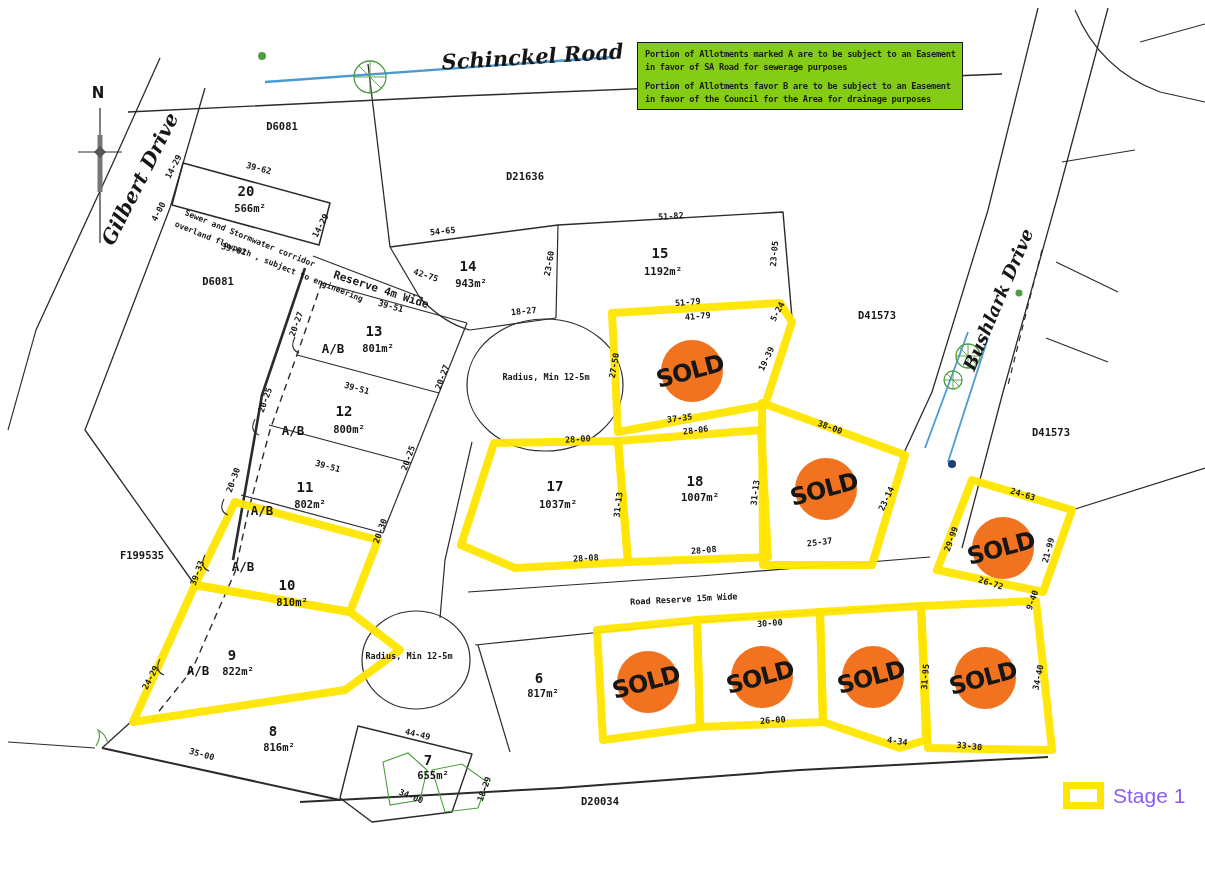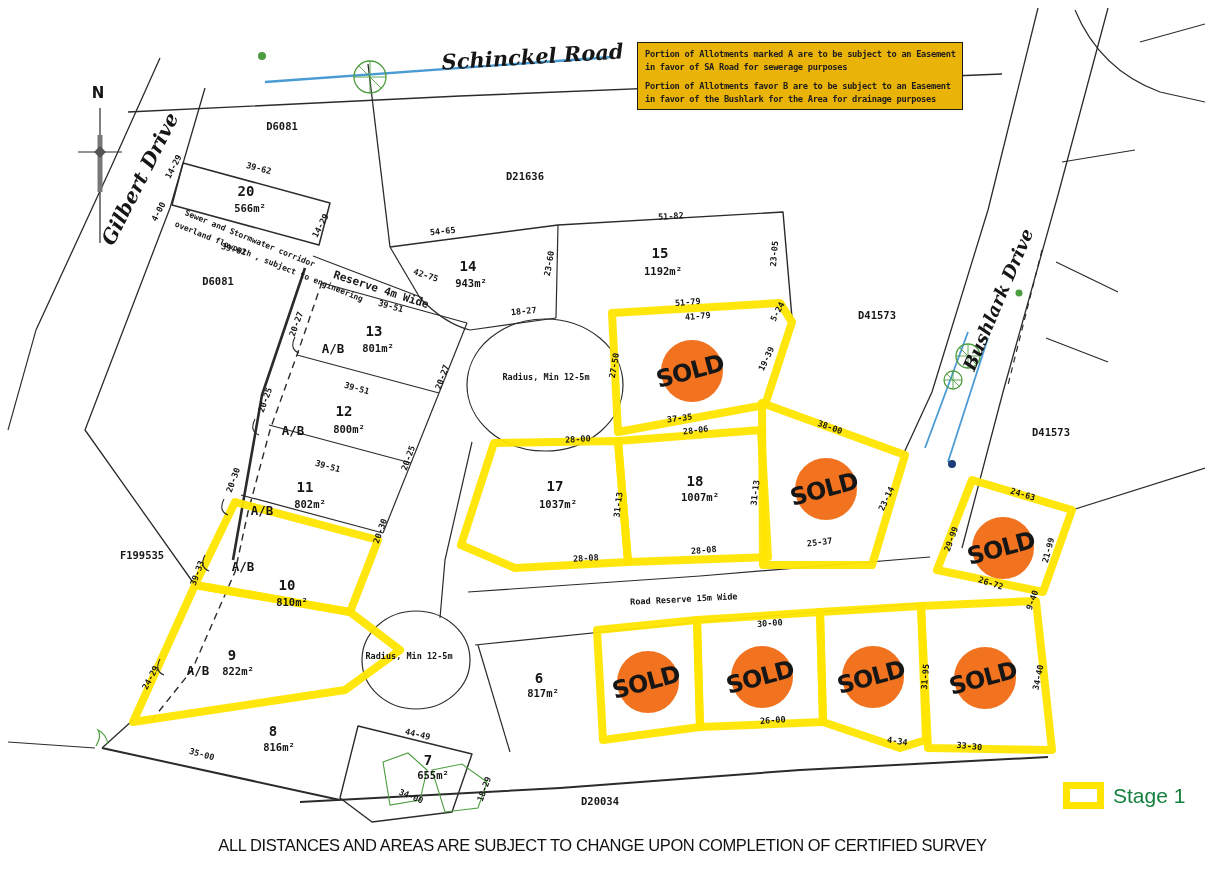--- a/index.html
+++ b/index.html
@@ -1,26 +1,26 @@
 <!DOCTYPE html>
 <html><head>
 <meta charset="utf-8">
 <style>
   html,body{margin:0;padding:0;background:#fff;}
   #page{position:relative;width:1205px;height:888px;background:#ffffff;overflow:hidden;
         font-family:"DejaVu Sans Mono",monospace;}
   #map{position:absolute;left:0;top:0;}
   .notebox{position:absolute;left:637px;top:42px;width:326px;border:1.6px solid #1a1a1a;
-           background:#eab308;padding:5px 6px 4px 7px;box-sizing:border-box;}
+           background:#84cc16;padding:5px 6px 4px 7px;box-sizing:border-box;}
   .notebox .nline{font-size:8.7px;font-weight:bold;color:#1c1c1c;line-height:1.45;
            letter-spacing:-0.3px;white-space:nowrap;}
   .notebox .gap{height:7px;}
   .legend{position:absolute;left:1063px;top:782px;display:flex;align-items:center;}
   .legend .swatch{width:27px;height:13px;border:7px solid #ffe500;background:#fff;}
-  .legend .swlabel{font-family:"Liberation Sans",sans-serif;font-size:21px;color:#15803d;
+  .legend .swlabel{font-family:"Liberation Sans",sans-serif;font-size:21px;color:#8b5cf6;
            margin-left:9px;}
   .caption{position:absolute;left:0;top:836px;width:1205px;text-align:center;
            font-family:"Liberation Sans",sans-serif;font-size:16.5px;letter-spacing:-0.4px;
            color:#111;white-space:nowrap;}
   text{fill:#161616;}
 </style>
 </head>
 <body>
 
 <div id="page">
@@ -212,22 +212,21 @@
       <text transform="translate(146,182) rotate(-63)" text-anchor="middle" font-family="&quot;DejaVu Serif&quot;,serif" font-size="20" font-weight="600" font-style="italic" fill="#222">Gilbert Drive</text>
       <text transform="translate(1004,302) rotate(-67)" text-anchor="middle" font-family="&quot;DejaVu Serif&quot;,serif" font-size="18" font-weight="600" font-style="italic" fill="#222">Bushlark Drive</text>
       <text transform="translate(98,98) rotate(0)" text-anchor="middle" font-family="&quot;DejaVu Sans&quot;,sans-serif" font-size="15" font-weight="bold" font-style="normal" fill="#161616">N</text>
     </svg>
 
   <div class="notebox">
     <div class="nline">Portion of Allotments marked A are to be subject to an Easement</div>
     <div class="nline">in favor of SA Road for sewerage purposes</div>
     <div class="gap"></div>
     <div class="nline">Portion of Allotments favor B are to be subject to an Easement</div>
-    <div class="nline">in favor of the Bushlark for the Area for drainage purposes</div>
+    <div class="nline">in favor of the Council for the Area for drainage purposes</div>
   </div>
 
   <div class="legend">
     <div class="swatch"></div>
     <span class="swlabel">Stage 1</span>
   </div>
 
-  <div class="caption">ALL DISTANCES AND AREAS ARE SUBJECT TO CHANGE UPON COMPLETION OF CERTIFIED SURVEY</div>
 </div>
 
 </body></html>

